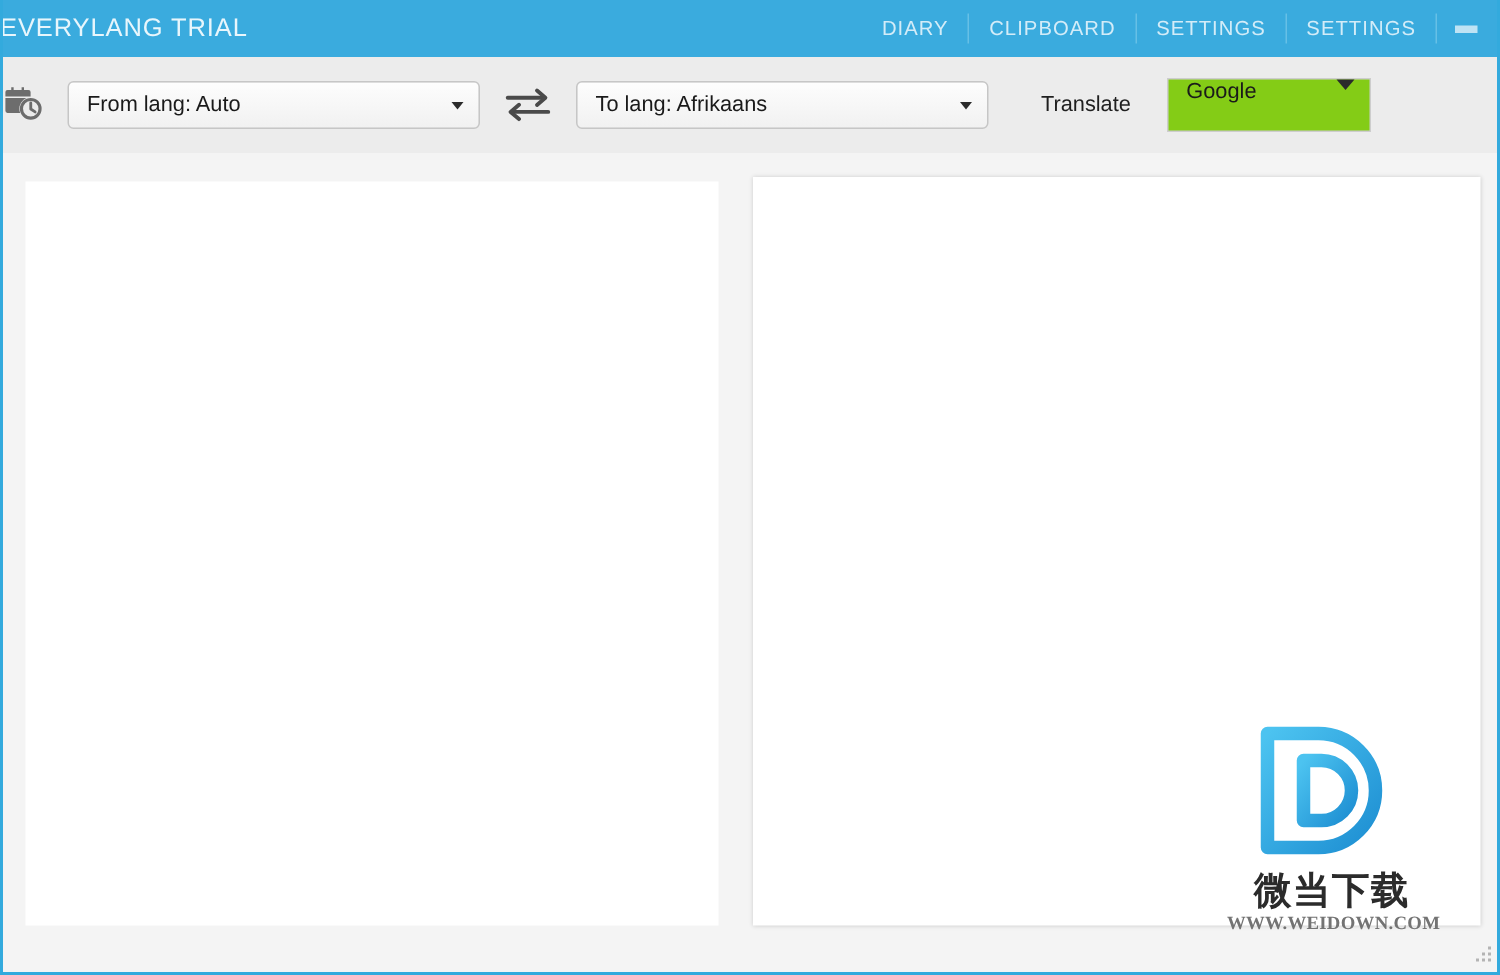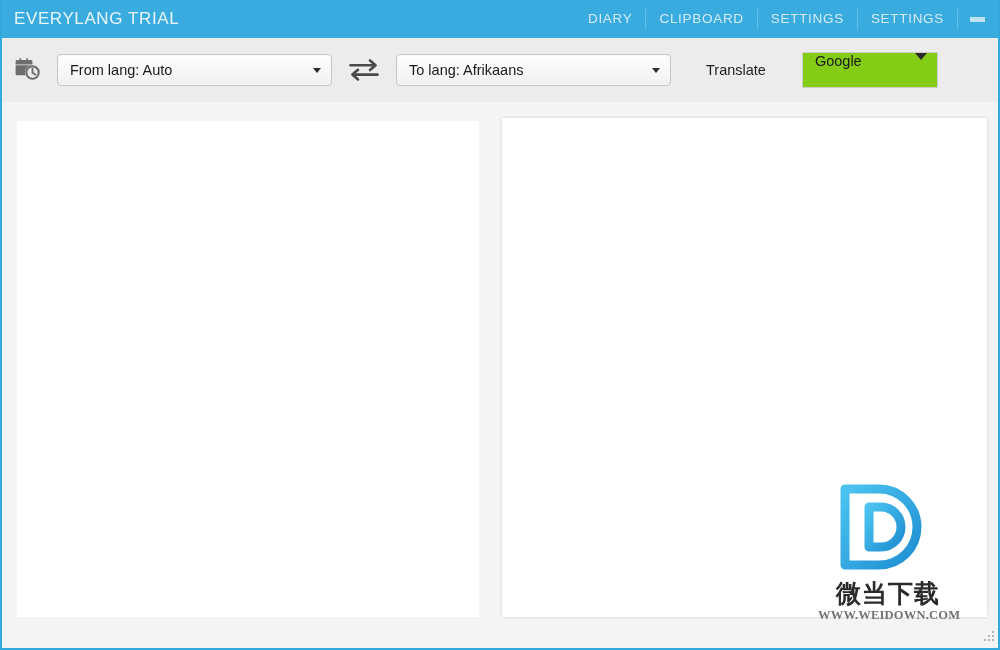--- a/index.html
+++ b/index.html
@@ -31,21 +31,20 @@
     height: 38px;
     background: #3aabde;
     display: flex;
     align-items: center;
   }
 
   #app-title {
     color: #e8f6fc;
     font-size: 17px;
     letter-spacing: 0.6px;
-    padding-left: 14px;
     font-weight: 400;
     white-space: nowrap;
   }
 
   #title-nav {
     margin-left: auto;
     display: flex;
     align-items: center;
     height: 38px;
     padding-right: 4px;
@@ -85,21 +84,20 @@
   
   #toolbar {
     position: absolute;
     left: 0;
     top: 38px;
     width: 996px;
     height: 64px;
     background: #ececec;
     display: flex;
     align-items: center;
-    padding-left: 12px;
   }
 
   #history-icon {
     width: 30px;
     height: 30px;
     margin-right: 13px;
     cursor: pointer;
     flex: 0 0 auto;
   }
 
@@ -133,21 +131,21 @@
     height: 26px;
     margin: 0 15px;
     cursor: pointer;
     flex: 0 0 auto;
   }
 
   #translate-label {
     font-size: 14.5px;
     color: #1f1f1f;
     margin-left: 35px;
-    margin-right: 36px;
+    margin-right: 24px;
     white-space: nowrap;
   }
 
   #engine-select {
     width: 136px;
     height: 36px;
     background: #84cc16;
     border: 1px solid #cdcdcd;
     display: flex;
     padding: 0 10px 0 12px;

